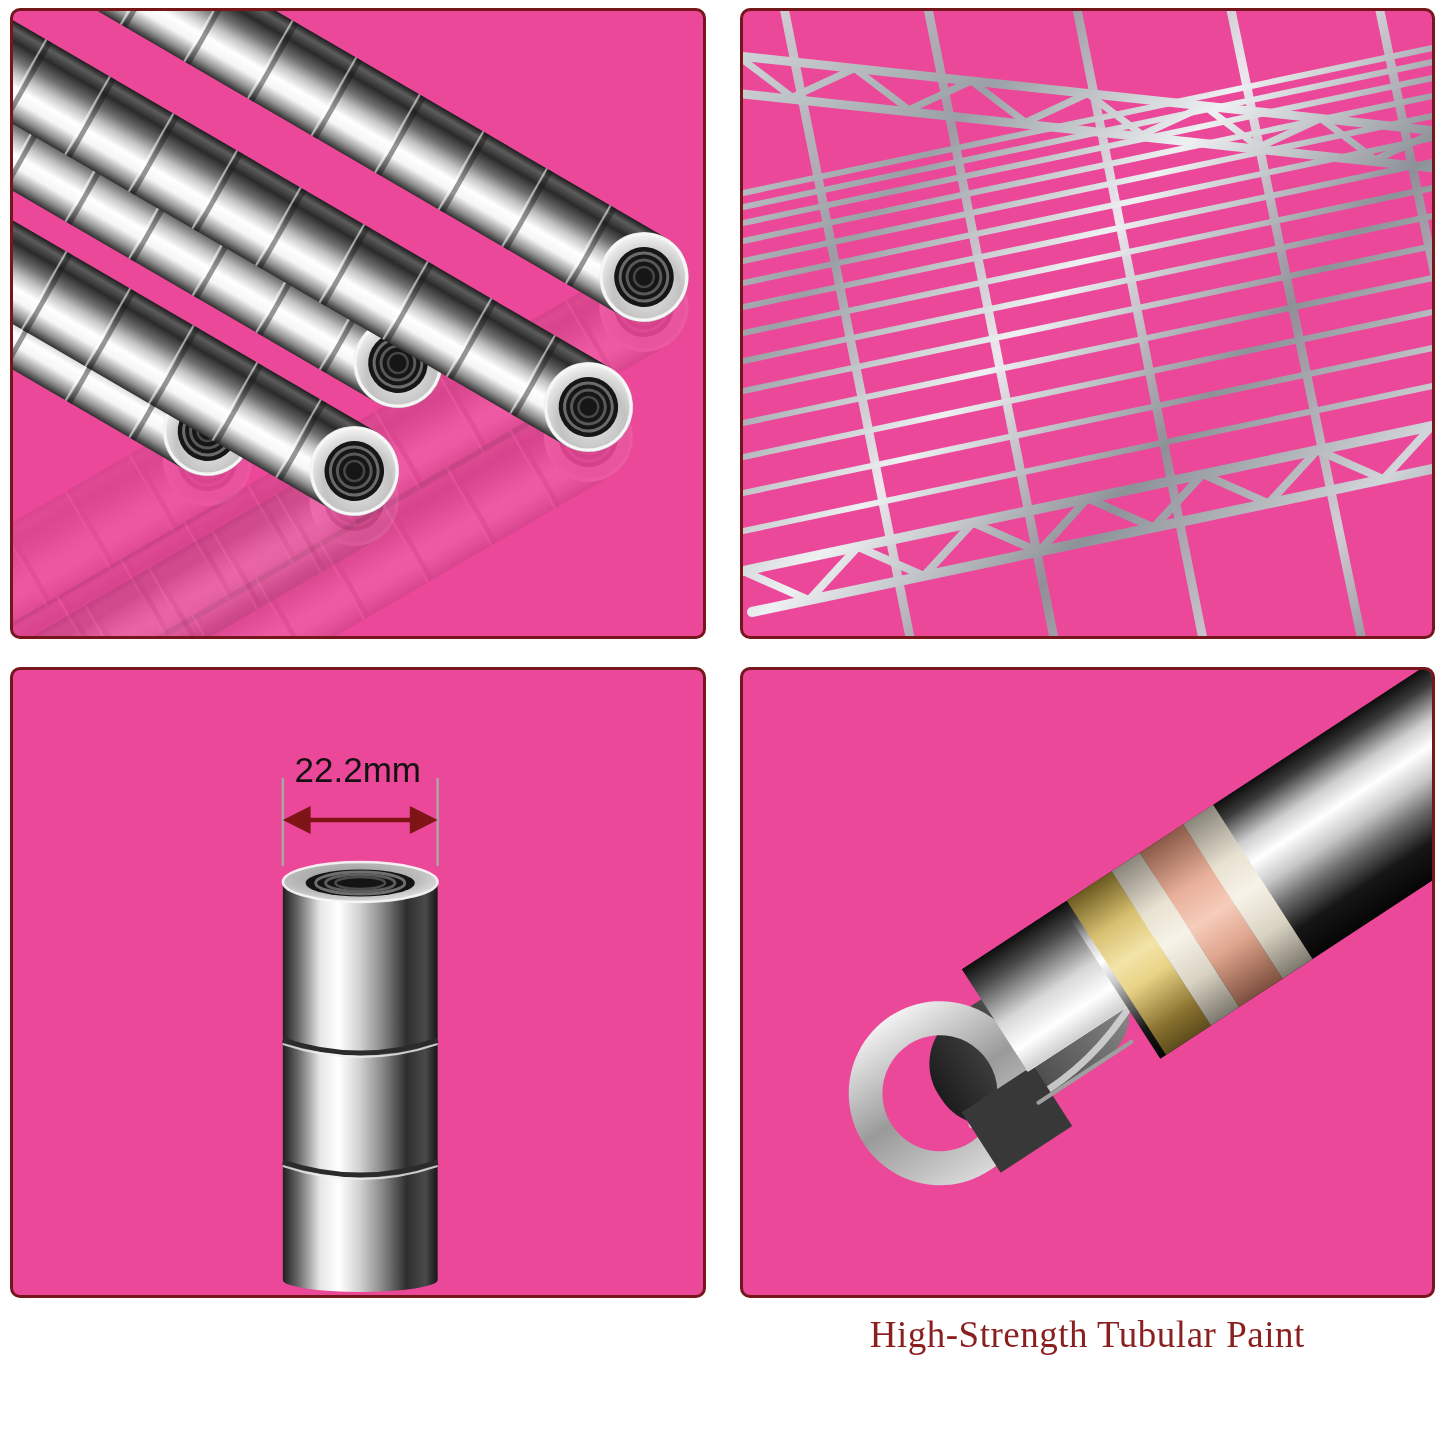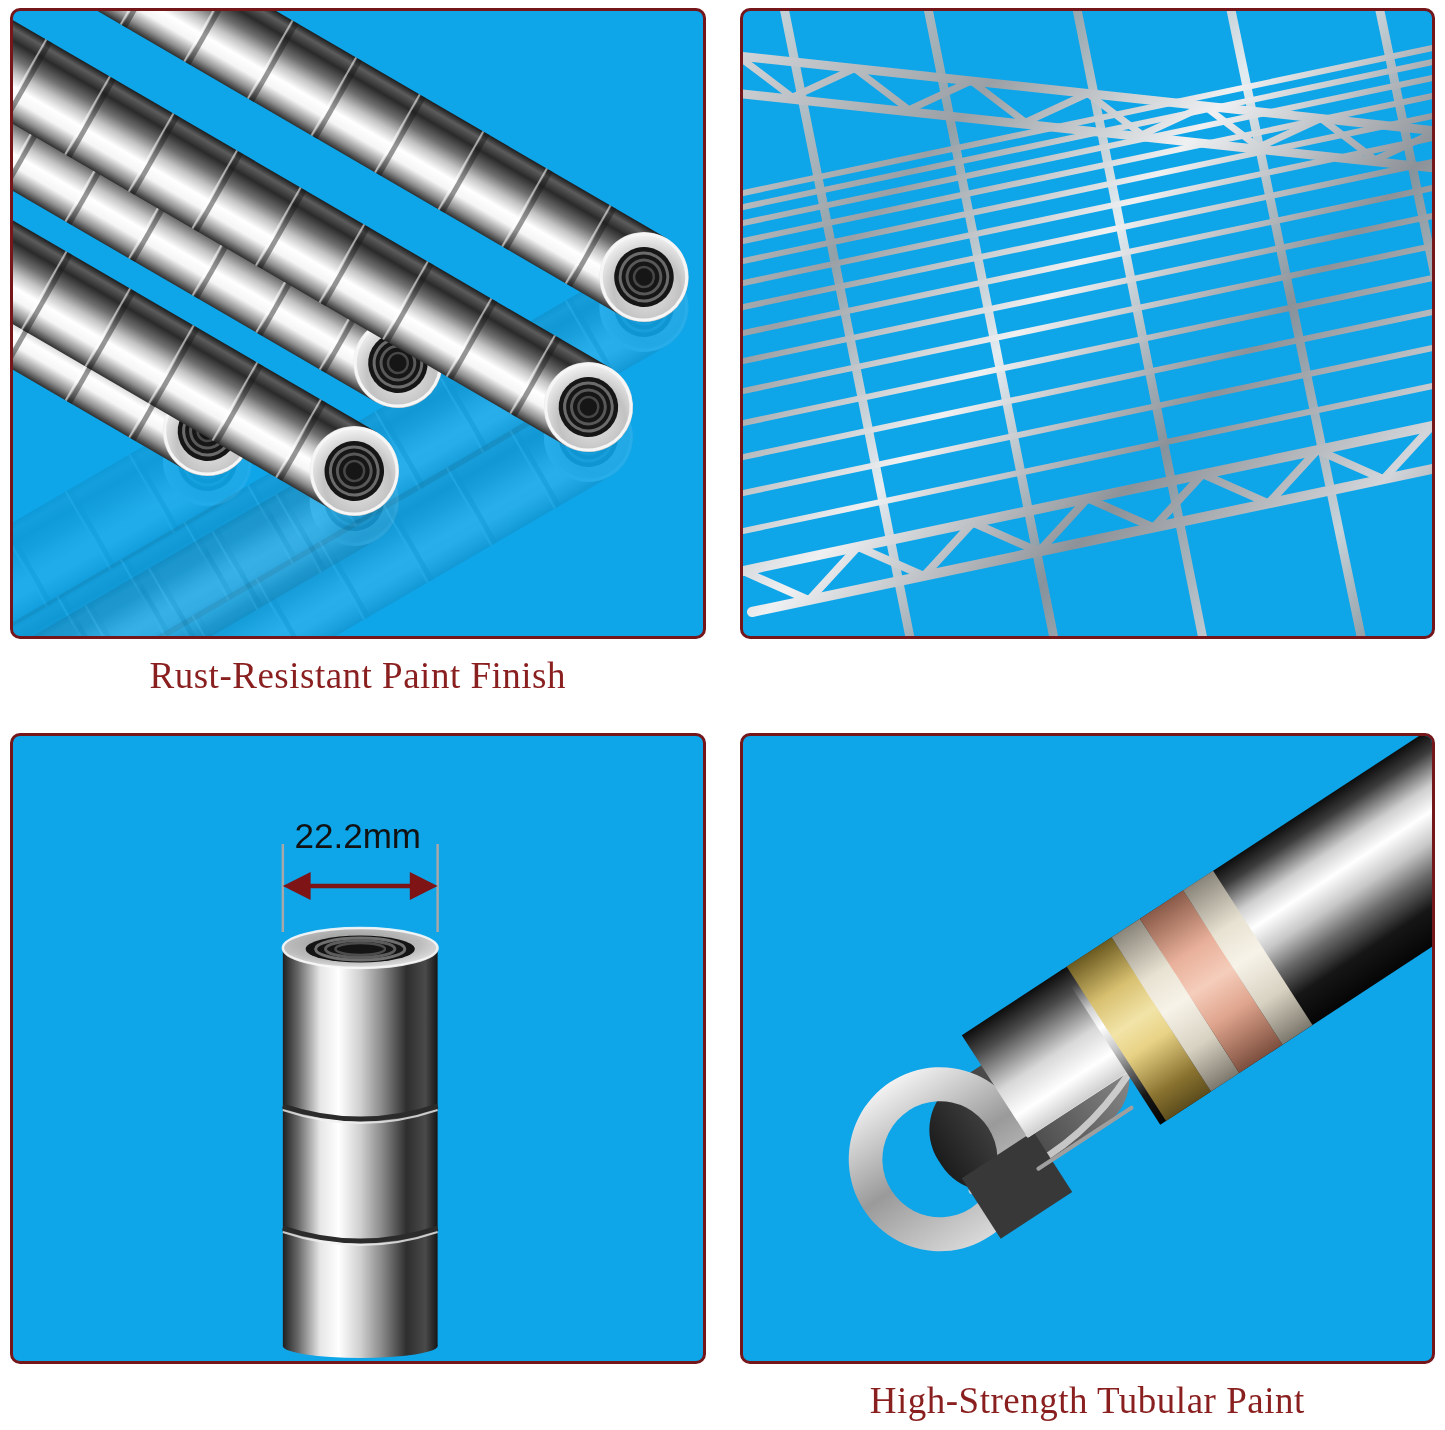--- a/index.html
+++ b/index.html
@@ -7,21 +7,21 @@
     width:1445px;height:1430px;overflow:hidden;background:#ffffff;
     font-family:"Liberation Sans",sans-serif;
   }
   .grid{
     display:grid;grid-template-columns:1fr 1fr;
     column-gap:34px;row-gap:28px;
     padding:8px 10px 0 10px;
   }
   figure.panel{margin:0;}
   .imgbox{
-    position:relative;height:625px;background:#0ea5e9;
+    position:relative;height:625px;background:#ec4899;
     border:3px solid #75161a;border-radius:10px;overflow:hidden;
   }
   svg.photo{display:block;width:100%;height:100%;}
   .caption{
     margin-top:14px;height:52px;text-align:center;
     font-family:"Liberation Serif",serif;font-size:37px;line-height:1.25;
     color:#8a1f1f;letter-spacing:.5px;
   }
   .annotation{
     position:absolute;left:50%;top:80px;transform:translateX(-50%);
@@ -96,21 +96,20 @@
         </g>
         <g>
           <use href="#p1-tube" transform="translate(196,420) rotate(210)"></use>
           <use href="#p1-tube" transform="translate(388,352) rotate(210)"></use>
           <use href="#p1-tube" transform="translate(636,266) rotate(210)"></use>
           <use href="#p1-tube" transform="translate(580,396) rotate(210)"></use>
           <use href="#p1-tube" transform="translate(344,460) rotate(210)"></use>
         </g>
       </svg>
     </div>
-    <figcaption class="caption">Rust-Resistant Paint Finish</figcaption>
   </figure>
 
   <figure class="panel">
     <div class="imgbox">
       <svg class="photo" viewBox="0 0 695 625" preserveAspectRatio="none">
         <defs>
           <linearGradient id="p2-wg" gradientUnits="userSpaceOnUse" x1="0" y1="0" x2="695" y2="625">
             <stop offset="0" stop-color="#d7dadd"></stop>
               <stop offset="0.25" stop-color="#9aa0a5"></stop>
             <stop offset="0.45" stop-color="#eef0f2"></stop>

